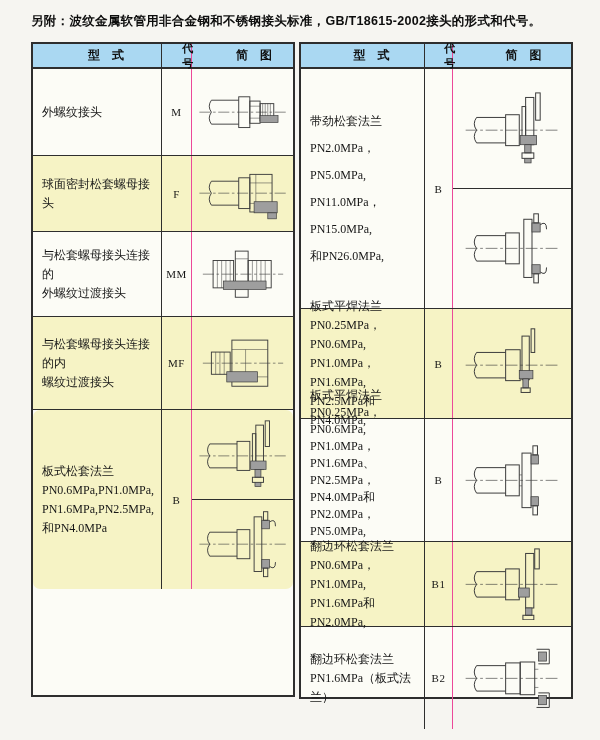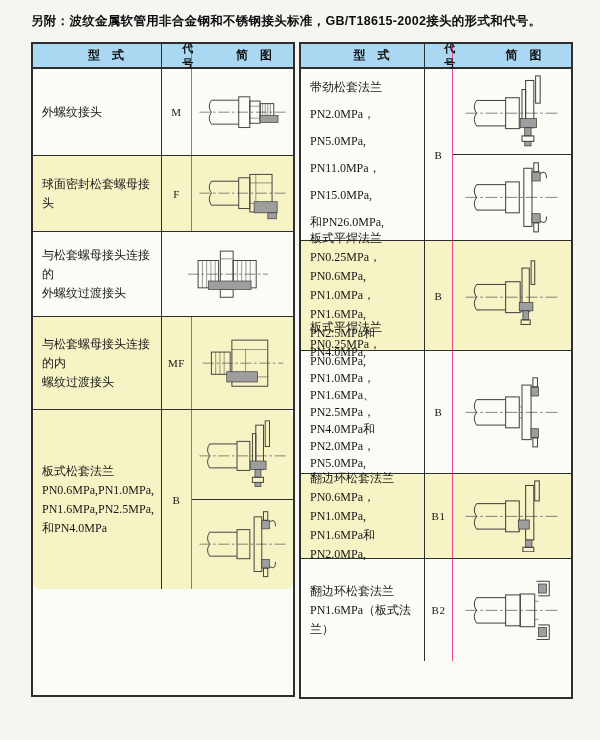--- a/index.html
+++ b/index.html
@@ -103,20 +103,21 @@
         <rect class="hatch" x="68" y="50" width="27" height="13"></rect>
         <rect class="hatch" x="84" y="63" width="10" height="7"></rect>
       </svg>
     </div>
       </div>
   </div>
 
   <div class="row" style="height:85px">
     <div class="cell c-type">与松套螺母接头连接的
 外螺纹过渡接头</div>
+    <div class="cell c-code">MM</div>
     <div class="cell c-diag">
         <div class="sub">
       <svg class="dwg" width="94" viewBox="0 0 110 80">
         <path class="cl" d="M8,40 H102"></path>
         <rect x="20" y="24" width="24" height="32"></rect>
         <path class="thin" d="M25,24 V56 M30,24 V56 M35,24 V56 M40,24 V56"></path>
         <rect x="46" y="13" width="15" height="54"></rect>
         <path class="thin" d="M46,22 H61 M46,58 H61"></path>
         <rect x="61" y="24" width="27" height="32"></rect>
         <path class="thin" d="M66,24 V56 M71,24 V56 M76,24 V56 M81,24 V56"></path>
@@ -185,21 +186,21 @@
   </div>
 </div>
 
 <div class="tbl" id="tblR">
   <div class="row hdr">
     <div class="cell c-type">型　式</div>
     <div class="cell c-code">代号</div>
     <div class="cell c-diag sub">简　图</div>
   </div>
 
-  <div class="row" style="height:172px">
+  <div class="row" style="height:240px">
     <div class="cell c-type roomy">带劲松套法兰
 PN2.0MPa，PN5.0MPa,
 PN11.0MPa，PN15.0MPa,
 和PN26.0MPa,</div>
     <div class="cell c-code">B</div>
     <div class="cell c-diag">
       <div class="sub">
         <svg class="dwg" width="100" viewBox="0 0 110 80">
           <path class="cl" d="M4,42 H106"></path>
           <path d="M16,28 q-5,7 0,14 q-5,7 0,14"></path>

